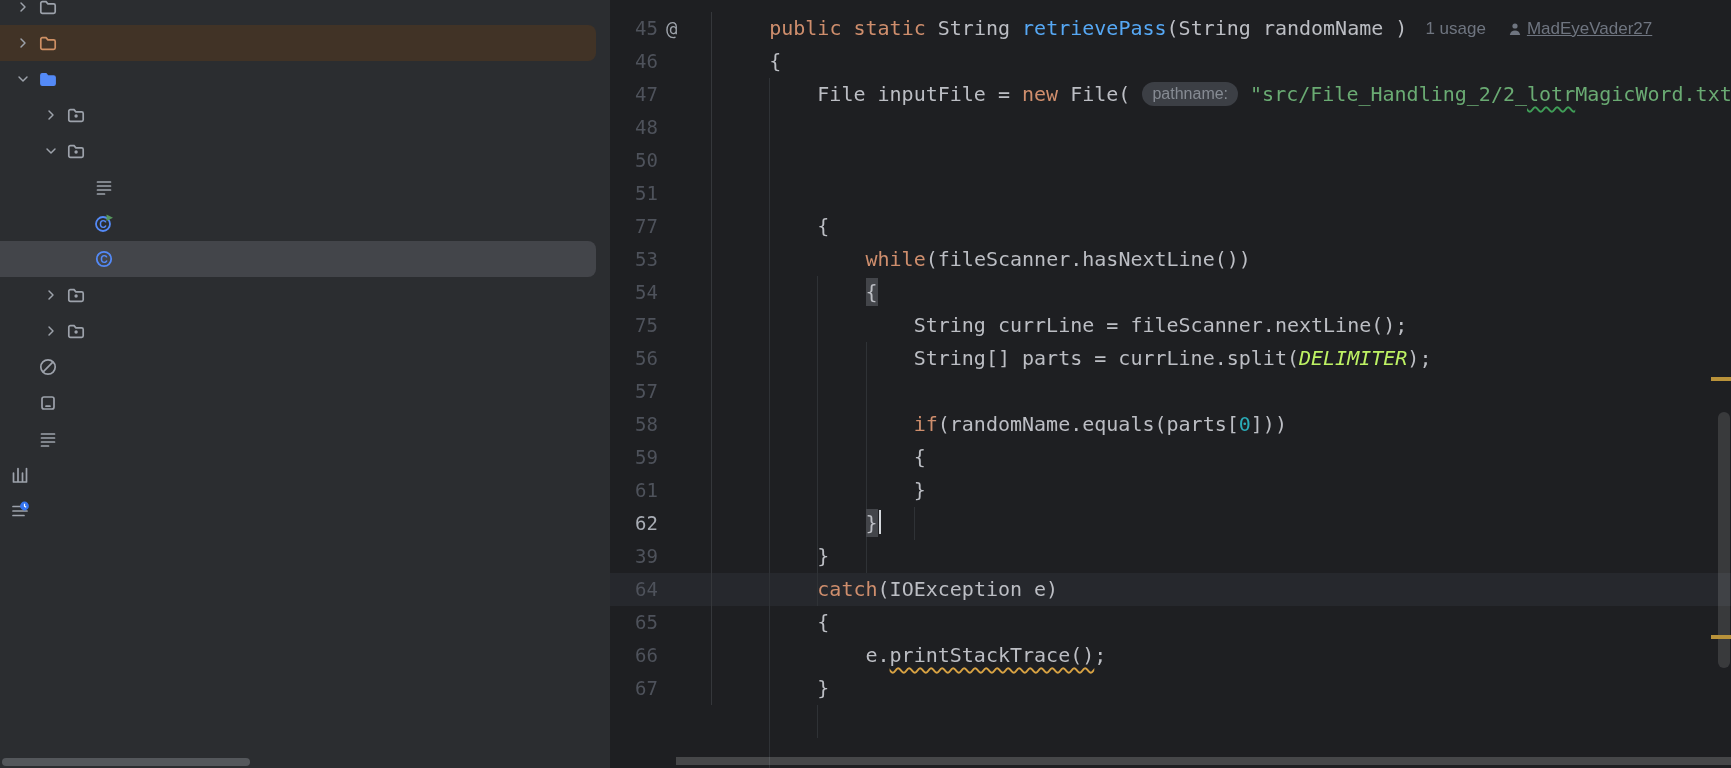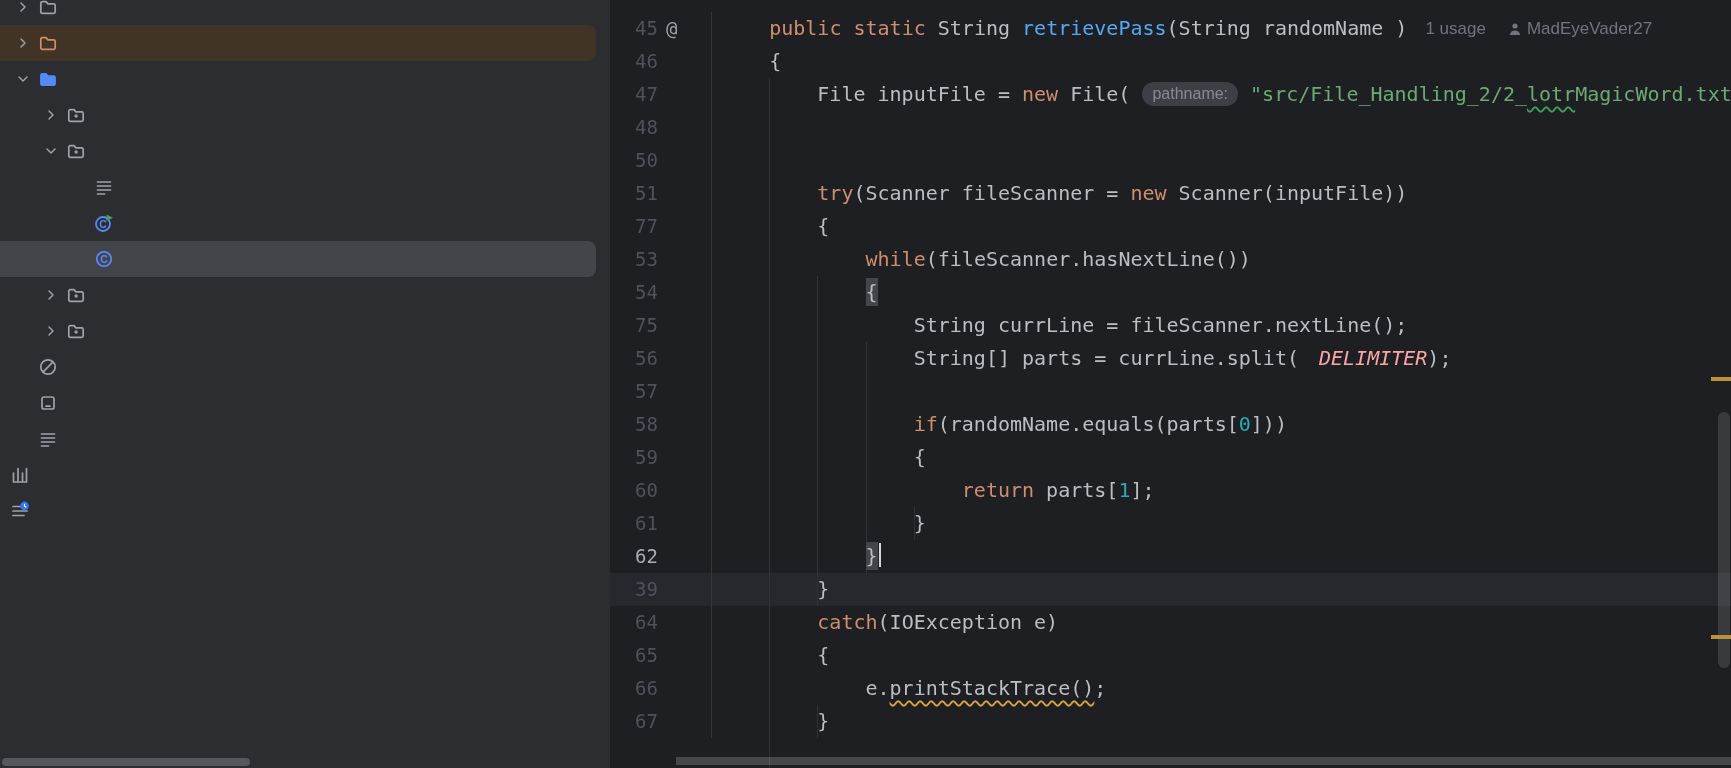--- a/index.html
+++ b/index.html
@@ -30,30 +30,30 @@
   .lines{position:absolute;left:0;top:12px;right:0;z-index:2;}
   .cl{height:33px;line-height:33px;white-space:pre;display:flex;}
   .ln{width:48px;flex:none;text-align:right;color:#4e525b;font-size:19px;}
   .cl.cur .ln{color:#a9adb5;}
   .gm{width:54px;flex:none;border-right:1px solid #35373b;color:#9ea3ab;font-size:19px;padding-left:8px;}
   .ct{padding-left:9px;flex:none;}
   .tk-kw{color:#cf8e6d;}
   .tk-decl{color:#56a8f5;}
   .tk-str{color:#6aab73;}
   .tk-num{color:#2aacb8;}
-  .tk-const{color:#fca5a5;font-style:italic;margin-left:20px;}
+  .tk-const{color:#bef264;font-style:italic;}
   .tk-dim{color:#7a7e85;}
   .tk-bh{background:#43454a;box-shadow:0 2px 0 #43454a,0 -2px 0 #43454a;}
   .tk-typo{text-decoration:underline wavy #3f9e57 2px;text-underline-offset:5px;}
   .tk-warn{text-decoration:underline wavy #d9a343 2px;text-underline-offset:5px;}
   .pill{display:inline-block;font-family:"Liberation Sans",sans-serif;font-size:16px;line-height:22px;
         color:#868b93;background:#3c3f45;border-radius:12px;padding:1px 10px;margin-right:12px;vertical-align:2px;}
   .caret{display:inline-block;width:2px;height:24px;background:#d4d7dc;vertical-align:-4px;margin-left:1px;}
   .hints{font-family:"Liberation Sans",sans-serif;font-size:17px;color:#6f7580;margin-left:18px;}
-  .author{margin-left:22px;}
+  .author{margin-left:22px;text-decoration:underline;}
   .author svg{vertical-align:-2px;margin-right:5px;}
   .vscroll{position:absolute;right:1px;top:412px;width:12px;height:256px;border-radius:6px;background:rgba(255,255,255,0.12);z-index:3;}
   .ed-hscroll{position:absolute;left:66px;right:0;bottom:3px;height:8px;background:rgba(255,255,255,0.18);z-index:3;}
   .stripe{position:absolute;right:0;width:20px;height:4px;z-index:4;}
 </style>
 </head>
 <body>
 
 <div class="app">
   <aside class="sidebar">
@@ -245,30 +245,29 @@
       </div>
     <div class="lines" id="lines">
         <div class="cl"><span class="ln">45</span><span class="gm">@</span><span class="ct"><span class="tk-d">    </span><span class="tk-kw">public</span><span class="tk-d"> </span><span class="tk-kw">static</span><span class="tk-d"> String </span><span class="tk-decl">retrievePass</span><span class="tk-d">(String randomName )</span></span><span class="hints">1 usage</span><span class="hints author"><svg width="14" height="14" viewBox="0 0 14 14" xmlns="http://www.w3.org/2000/svg">
               <circle cx="7" cy="4" r="2.6" fill="#6f7580"></circle>
               <path d="M1.8 13c.5-3 2.7-4.4 5.2-4.4s4.7 1.4 5.2 4.4z" fill="#6f7580"></path>
             </svg>MadEyeVader27</span></div>
         <div class="cl"><span class="ln">46</span><span class="gm"></span><span class="ct"><span class="tk-d">    {</span></span></div>
         <div class="cl"><span class="ln">47</span><span class="gm"></span><span class="ct"><span class="tk-d">        File inputFile = </span><span class="tk-kw">new</span><span class="tk-d"> File( </span><span class="pill">pathname:</span><span class="tk-str">"src/File_Handling_2/2_</span><span class="tk-str tk-typo">lotr</span><span class="tk-str">MagicWord.txt"</span></span></div>
         <div class="cl"><span class="ln">48</span><span class="gm"></span><span class="ct"></span></div>
         <div class="cl"><span class="ln">50</span><span class="gm"></span><span class="ct"></span></div>
-        <div class="cl"><span class="ln">51</span><span class="gm"></span><span class="ct"><span class="tk-d">        </span><span class="tk-kw">try</span><span class="tk-d">(Scanner fileScanner = </span><span class="tk-kw">new</span><span class="tk-d"> Scanner(inputFile))</span></span></div>
+        <div class="cl"><span class="ln">51</span><span class="gm"></span></div>
         <div class="cl"><span class="ln">77</span><span class="gm"></span><span class="ct"><span class="tk-d">        {</span></span></div>
         <div class="cl"><span class="ln">53</span><span class="gm"></span><span class="ct"><span class="tk-d">            </span><span class="tk-kw">while</span><span class="tk-d">(fileScanner.hasNextLine())</span></span></div>
         <div class="cl"><span class="ln">54</span><span class="gm"></span><span class="ct"><span class="tk-d">            </span><span class="tk-bh">{</span></span></div>
         <div class="cl"><span class="ln">75</span><span class="gm"></span><span class="ct"><span class="tk-d">                String currLine = fileScanner.nextLine();</span></span></div>
         <div class="cl"><span class="ln">56</span><span class="gm"></span><span class="ct"><span class="tk-d">                String[] parts = currLine.split(</span><span class="tk-const">DELIMITER</span><span class="tk-d">);</span></span></div>
         <div class="cl"><span class="ln">57</span><span class="gm"></span><span class="ct"></span></div>
         <div class="cl"><span class="ln">58</span><span class="gm"></span><span class="ct"><span class="tk-d">                </span><span class="tk-kw">if</span><span class="tk-d">(randomName.equals(parts[</span><span class="tk-num">0</span><span class="tk-d">]))</span></span></div>
         <div class="cl"><span class="ln">59</span><span class="gm"></span><span class="ct"><span class="tk-d">                {</span></span></div>
-        <div class="cl"><span class="ln">60</span><span class="gm"></span><span class="ct"><span class="tk-d">                    </span><span class="tk-kw">return</span><span class="tk-d"> parts[</span><span class="tk-num">1</span><span class="tk-d">];</span></span></div>
         <div class="cl"><span class="ln">61</span><span class="gm"></span><span class="ct"><span class="tk-d">                }</span></span></div>
         <div class="cl cur"><span class="ln">62</span><span class="gm"></span><span class="ct"><span class="tk-d">            </span><span class="tk-bh">}</span><span class="caret"></span></span></div>
         <div class="cl"><span class="ln">39</span><span class="gm"></span><span class="ct"><span class="tk-d">        }</span></span></div>
         <div class="cl"><span class="ln">64</span><span class="gm"></span><span class="ct"><span class="tk-d">        </span><span class="tk-kw">catch</span><span class="tk-d">(IOException e)</span></span></div>
         <div class="cl"><span class="ln">65</span><span class="gm"></span><span class="ct"><span class="tk-d">        {</span></span></div>
         <div class="cl"><span class="ln">66</span><span class="gm"></span><span class="ct"><span class="tk-d">            e.</span><span class="tk-warn">printStackTrace()</span><span class="tk-d">;</span></span></div>
         <div class="cl"><span class="ln">67</span><span class="gm"></span><span class="ct"><span class="tk-d">        }</span></span></div>
       </div>
     <div class="vscroll"></div>
     <div class="ed-hscroll"></div>

